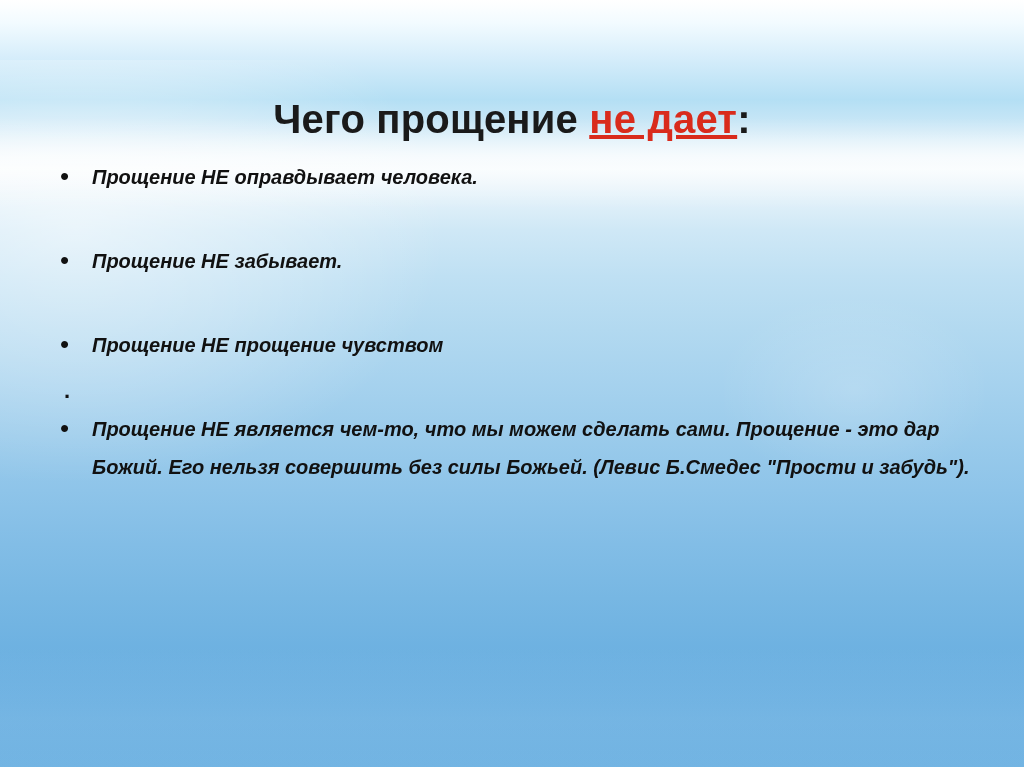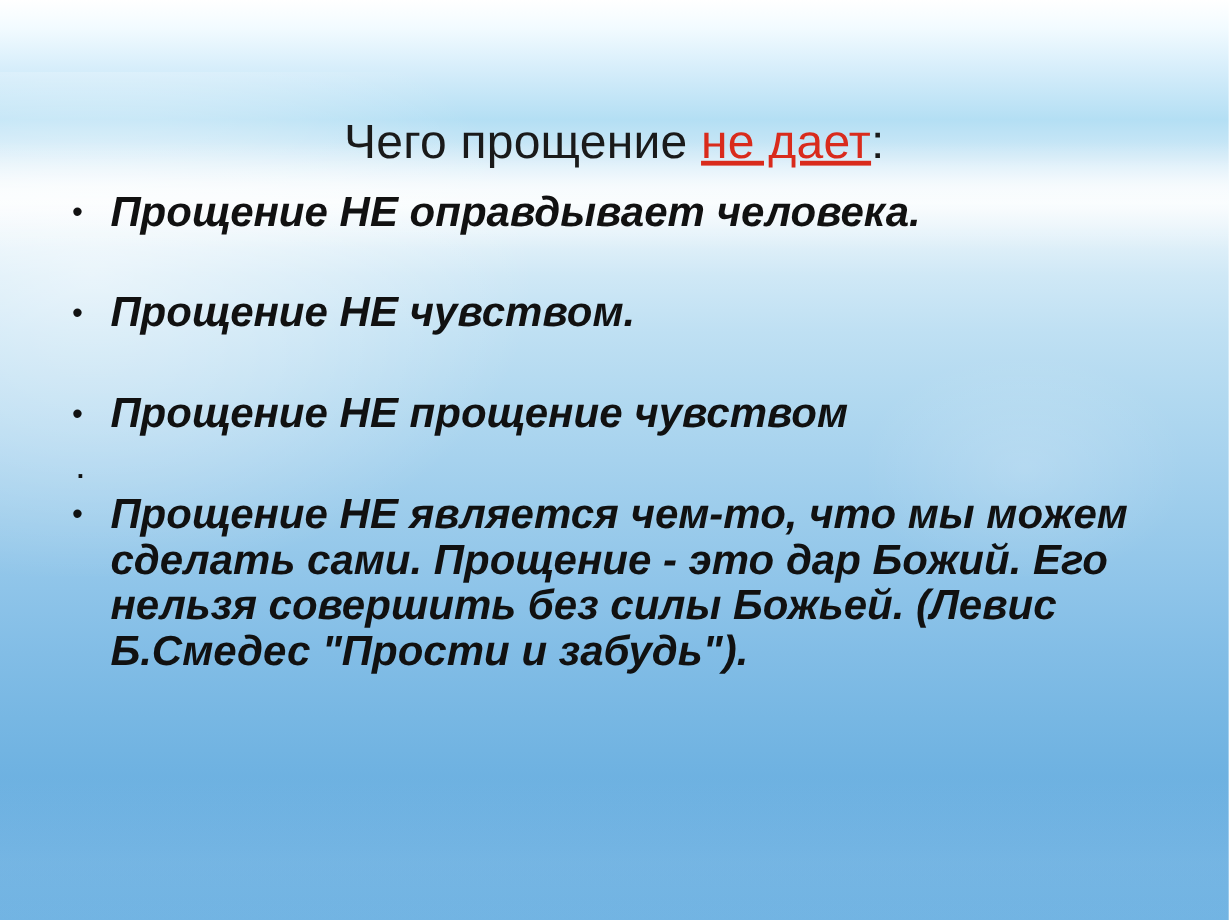--- a/index.html
+++ b/index.html
@@ -81,21 +81,21 @@
     pointer-events: none;
   }
 
   .title {
     position: absolute;
     left: 0;
     top: 70px;
     width: 1024px;
     text-align: center;
     font-size: 40px;
-    font-weight: normal;
+    font-weight: bold;
     color: #1a1a1a;
     letter-spacing: 0.2px;
     line-height: 1.1;
   }
   .title .accent {
     color: #d92b1c;
     text-decoration: underline;
   }
 
   .body-list {
@@ -118,21 +118,21 @@
     flex: 0 0 40px;
     font-size: 26px;
     line-height: 36px;
     color: #111;
     text-align: left;
     padding-left: 8px;
     box-sizing: border-box;
   }
   .bullet-text {
     flex: 1 1 auto;
-    font-size: 35px;
+    font-size: 20px;
     line-height: 38px;
     font-style: italic;
     font-weight: bold;
     color: #111;
   }
 
   
   .stray-dot {
     margin-top: -30px;
     margin-bottom: 8px;
@@ -163,21 +163,21 @@
 
   <div class="body-list">
 
     <div class="bullet-row">
       <span class="bullet-mark">•</span>
       <span class="bullet-text">Прощение НЕ оправдывает человека.</span>
     </div>
 
     <div class="bullet-row">
       <span class="bullet-mark">•</span>
-      <span class="bullet-text">Прощение НЕ чувством.</span>
+      <span class="bullet-text">Прощение НЕ забывает.</span>
     </div>
 
     <div class="bullet-row">
       <span class="bullet-mark">•</span>
       <span class="bullet-text">Прощение НЕ прощение чувством</span>
     </div>
 
     <div class="stray-dot">.</div>
 
     <div class="bullet-row last">

